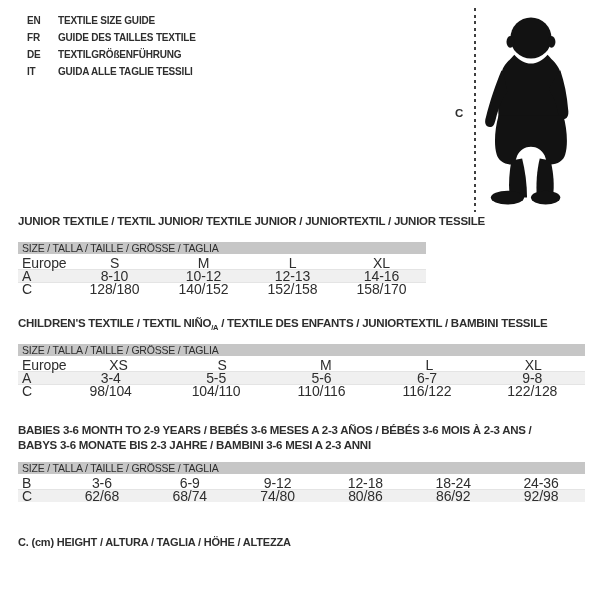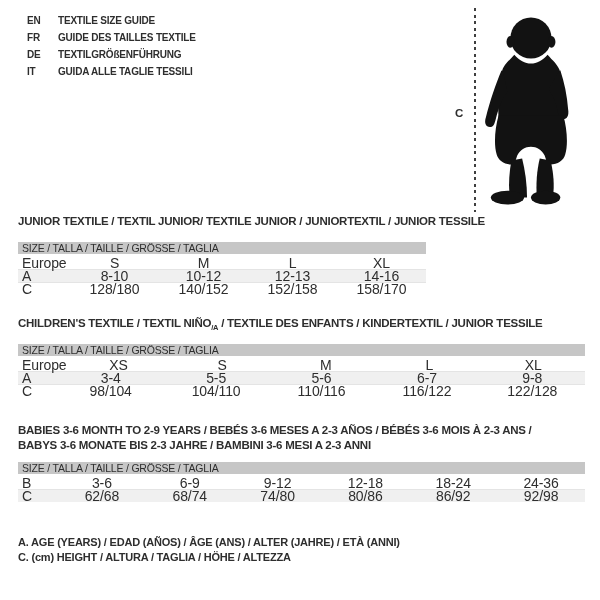--- a/index.html
+++ b/index.html
@@ -104,21 +104,21 @@
         <div class="trow">
           <div class="cell label">C</div>
           <div class="cell">128/180</div>
           <div class="cell">140/152</div>
           <div class="cell">152/158</div>
           <div class="cell">158/170</div>
         </div>
       </div>
   </div>
 
-  <h2 class="ttl t2-ttl"><span>CHILDREN'S TEXTILE / TEXTIL NIÑO</span><span class="subsmall">/A</span><span> / TEXTILE DES ENFANTS / KINDERTEXTIL / JUNIOR TESSILE</span></h2>
+  <h2 class="ttl t2-ttl"><span>CHILDREN'S TEXTILE / TEXTIL NIÑO</span><span class="subsmall">/A</span><span> / TEXTILE DES ENFANTS / JUNIORTEXTIL / BAMBINI TESSILE</span></h2>
   <div class="tbl t2">
     <div class="size-bar">SIZE / TALLA / TAILLE / GRÖSSE / TAGLIA</div>
     <div>
         <div class="trow">
           <div class="cell label">Europe</div>
           <div class="cell">XS</div>
           <div class="cell">S</div>
           <div class="cell">M</div>
           <div class="cell">L</div>
           <div class="cell">XL</div>
@@ -164,17 +164,16 @@
           <div class="cell">68/74</div>
           <div class="cell">74/80</div>
           <div class="cell">80/86</div>
           <div class="cell">86/92</div>
           <div class="cell">92/98</div>
         </div>
       </div>
   </div>
 
   <div class="legend">
-    <div>A. AGE (YEARS) / EDAD (AÑOS) / ÂGE (ANS) / ALTER (JAHRE) / ETÀ (ANNI)</div>
     <div>C. (cm) HEIGHT / ALTURA / TAGLIA / HÖHE / ALTEZZA</div>
   </div>
 
 </div>
 
 </body></html>

